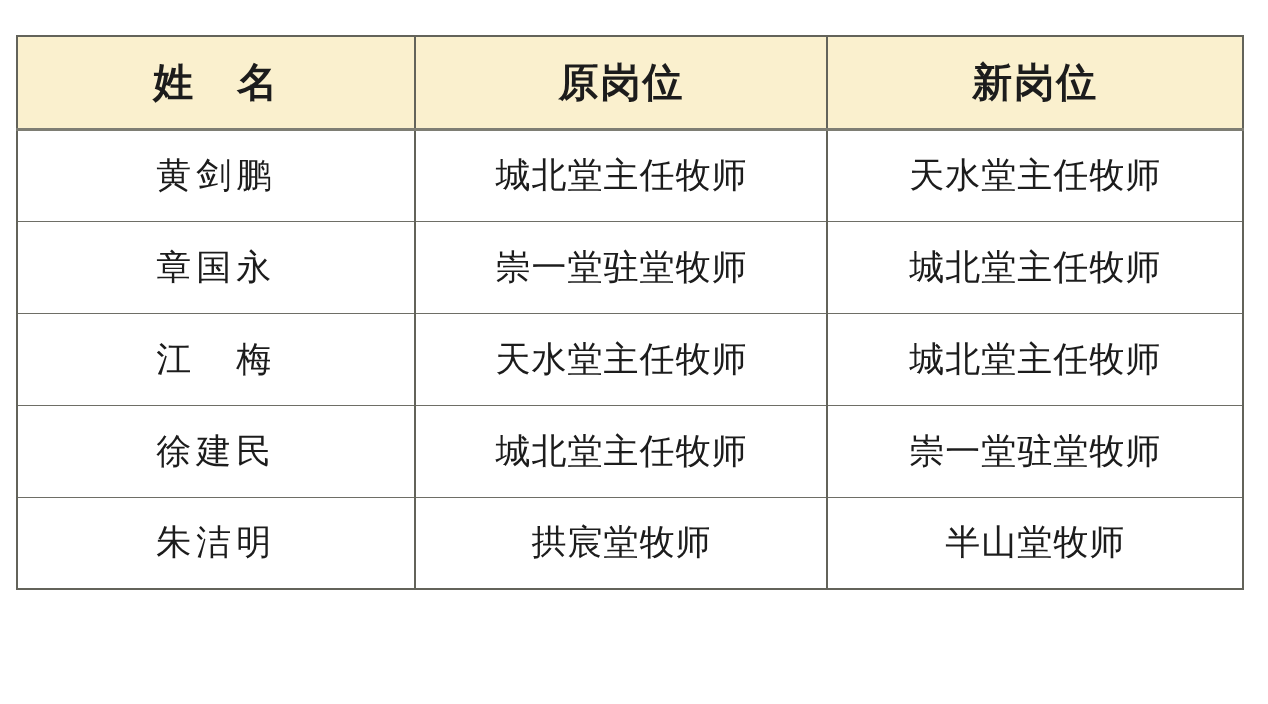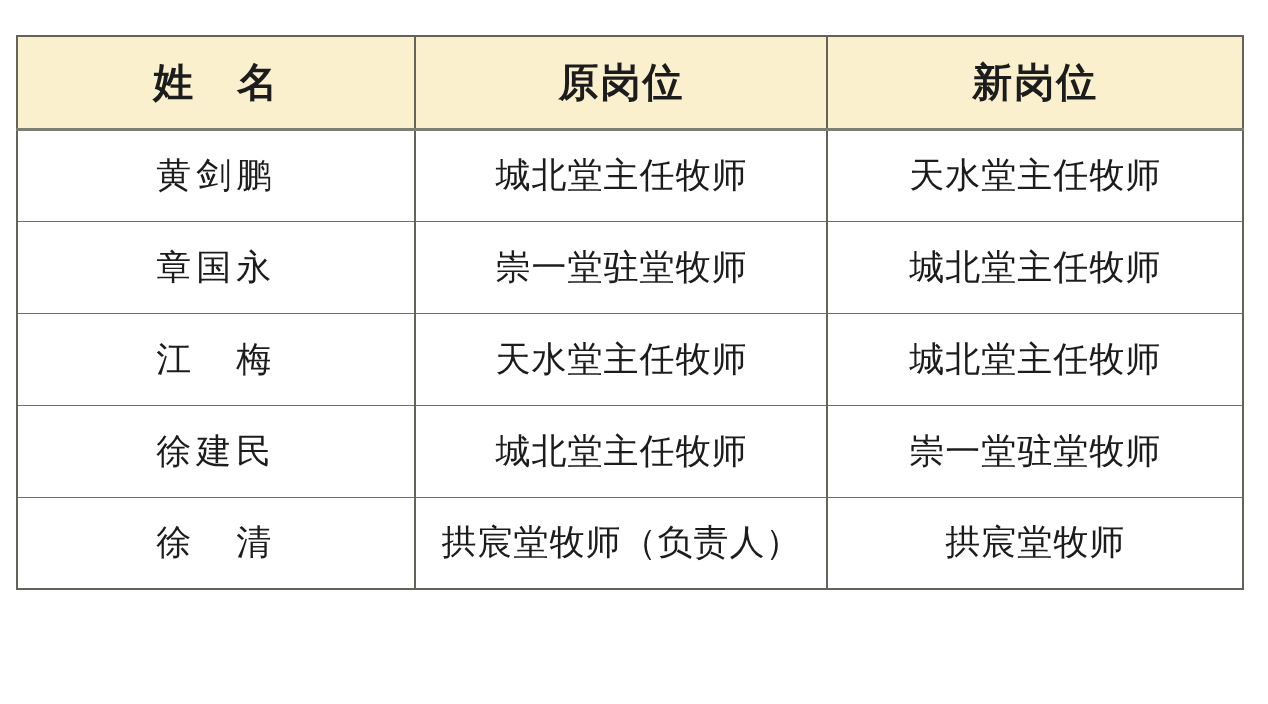--- a/index.html
+++ b/index.html
@@ -97,19 +97,19 @@
         <td class="name-cell">江　梅</td>
         <td>天水堂主任牧师</td>
         <td>城北堂主任牧师</td>
       </tr>
       <tr>
         <td class="name-cell">徐建民</td>
         <td>城北堂主任牧师</td>
         <td>崇一堂驻堂牧师</td>
       </tr>
       <tr>
-        <td class="name-cell">徐　清</td>
-        <td>拱宸堂牧师（负责人）</td>
+        <td class="name-cell">朱洁明</td>
         <td>拱宸堂牧师</td>
+        <td>半山堂牧师</td>
       </tr>
     </tbody>
   </table>
 </div>
 
 </body></html>

